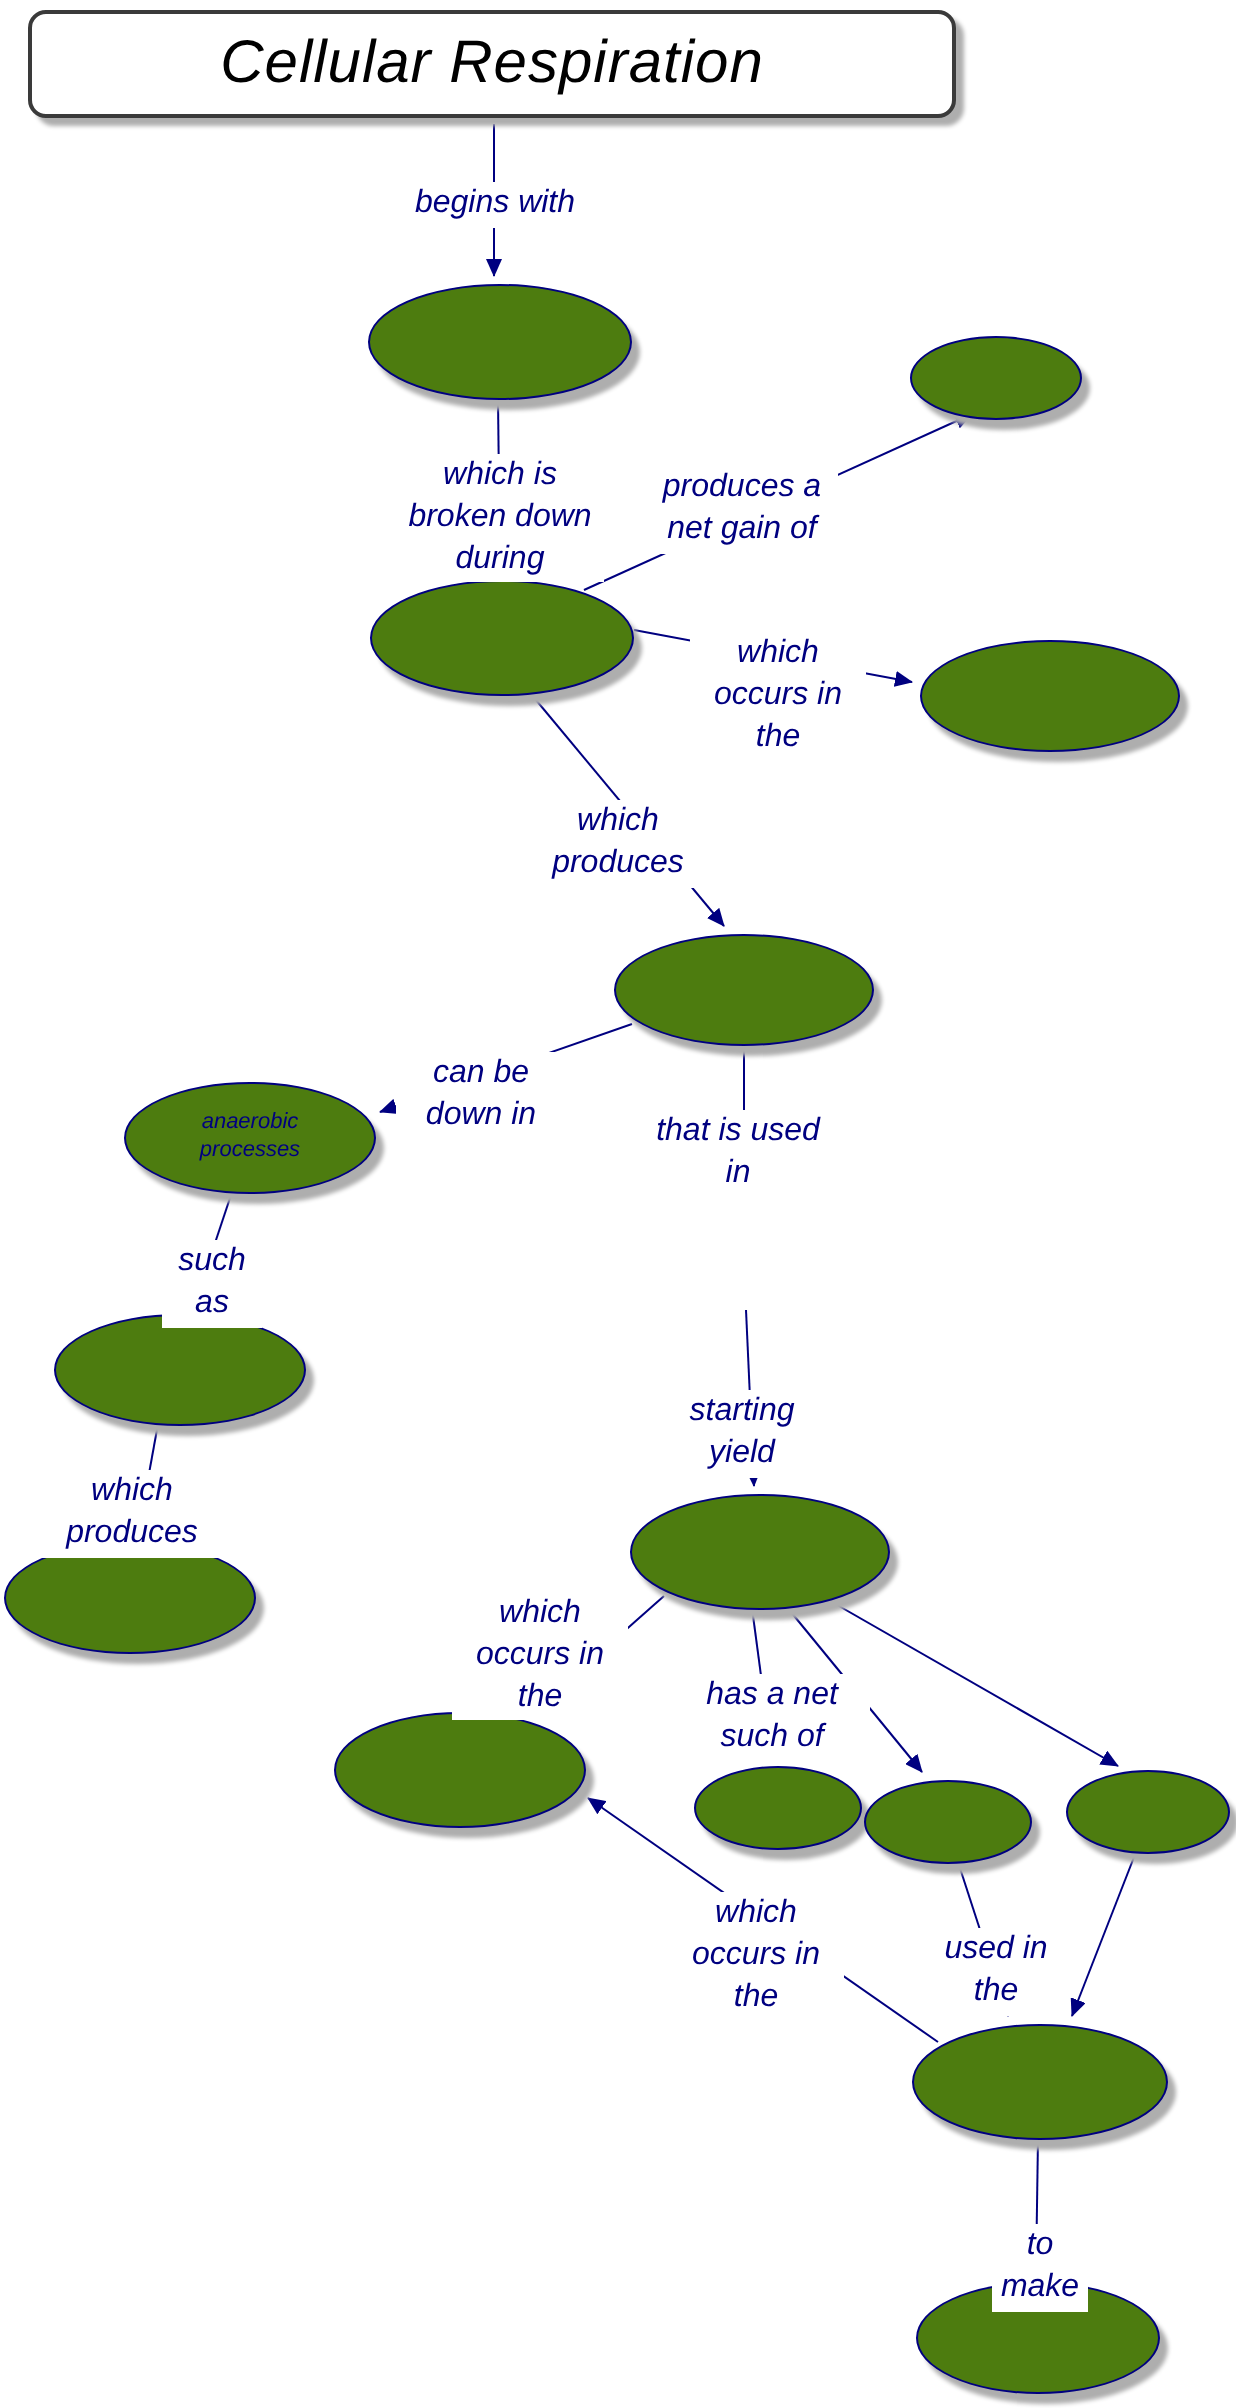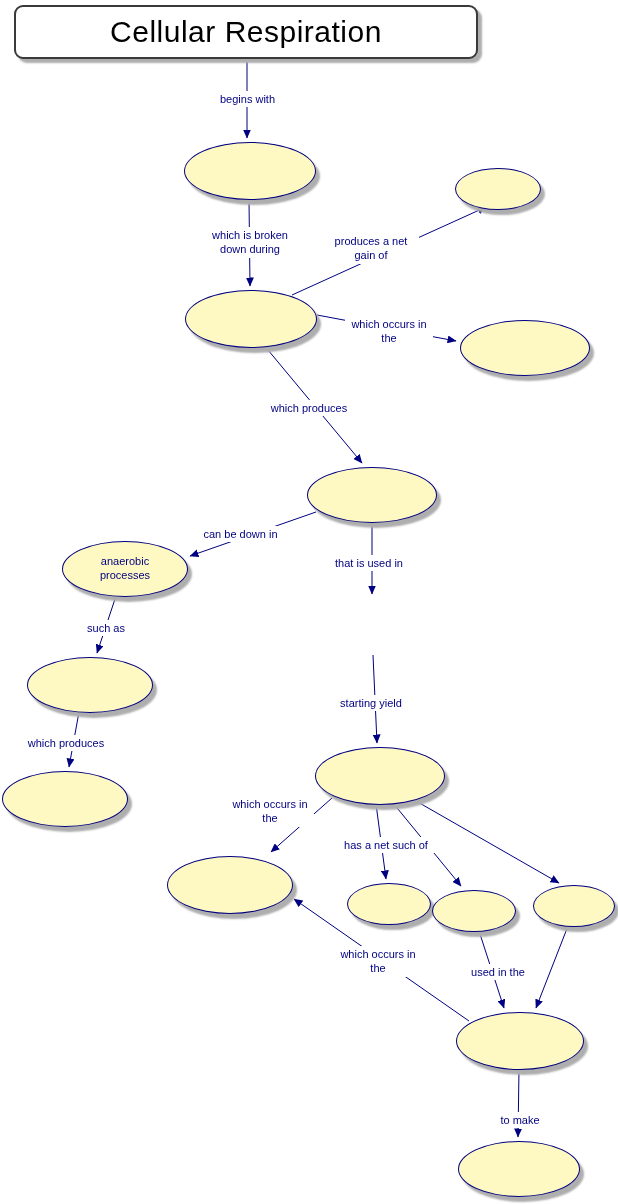--- a/index.html
+++ b/index.html
@@ -2,43 +2,44 @@
 <html><head>
 <meta charset="utf-8">
 <style>
   html,body{margin:0;padding:0;background:#ffffff;}
   .canvas{
     position:relative;
     width:618px;height:1204px;
     background:#ffffff;
     font-family:"Liberation Sans", sans-serif;
     overflow:hidden;
+    font-style:italic;
   }
   .edges{position:absolute;left:0;top:0;width:618px;height:1204px;}
   .title-box{
     position:absolute;left:14px;top:5px;width:460px;height:50px;
     background:#ffffff;border:2px solid #3a3a3a;border-radius:9px;
     box-shadow:4px 4px 2px #aeaeae;
     display:flex;align-items:center;justify-content:center;
   }
   .title-box span{font-size:30px;color:#000000;letter-spacing:0.5px;}
   .node{
-    position:absolute;background:#fef9c3;border:1px solid #000080;
+    position:absolute;background:#4d7c0f;border:1px solid #000080;
     border-radius:50%;
     box-shadow:4px 5px 2px #aeaeae;
     display:flex;align-items:center;justify-content:center;
     text-align:center;
   }
   .node-text{
     color:#000080;font-size:11px;line-height:1.25;width:80px;
   }
   .node-text.bold{font-weight:bold;}
   .edge-label{
     position:absolute;background:#ffffff;color:#000080;
-    font-size:11px;line-height:1.3;text-align:center;padding:1px 0;
+    font-size:16px;line-height:1.3;text-align:center;padding:1px 0;
   }
 </style>
 </head>
 <body>
 
 <div class="canvas">
 
   <svg class="edges" viewBox="0 0 618 1204" xmlns="http://www.w3.org/2000/svg">
     <defs>
       <marker id="arrow" markerWidth="10" markerHeight="8" refX="8.5" refY="4" orient="auto" markerUnits="userSpaceOnUse">

